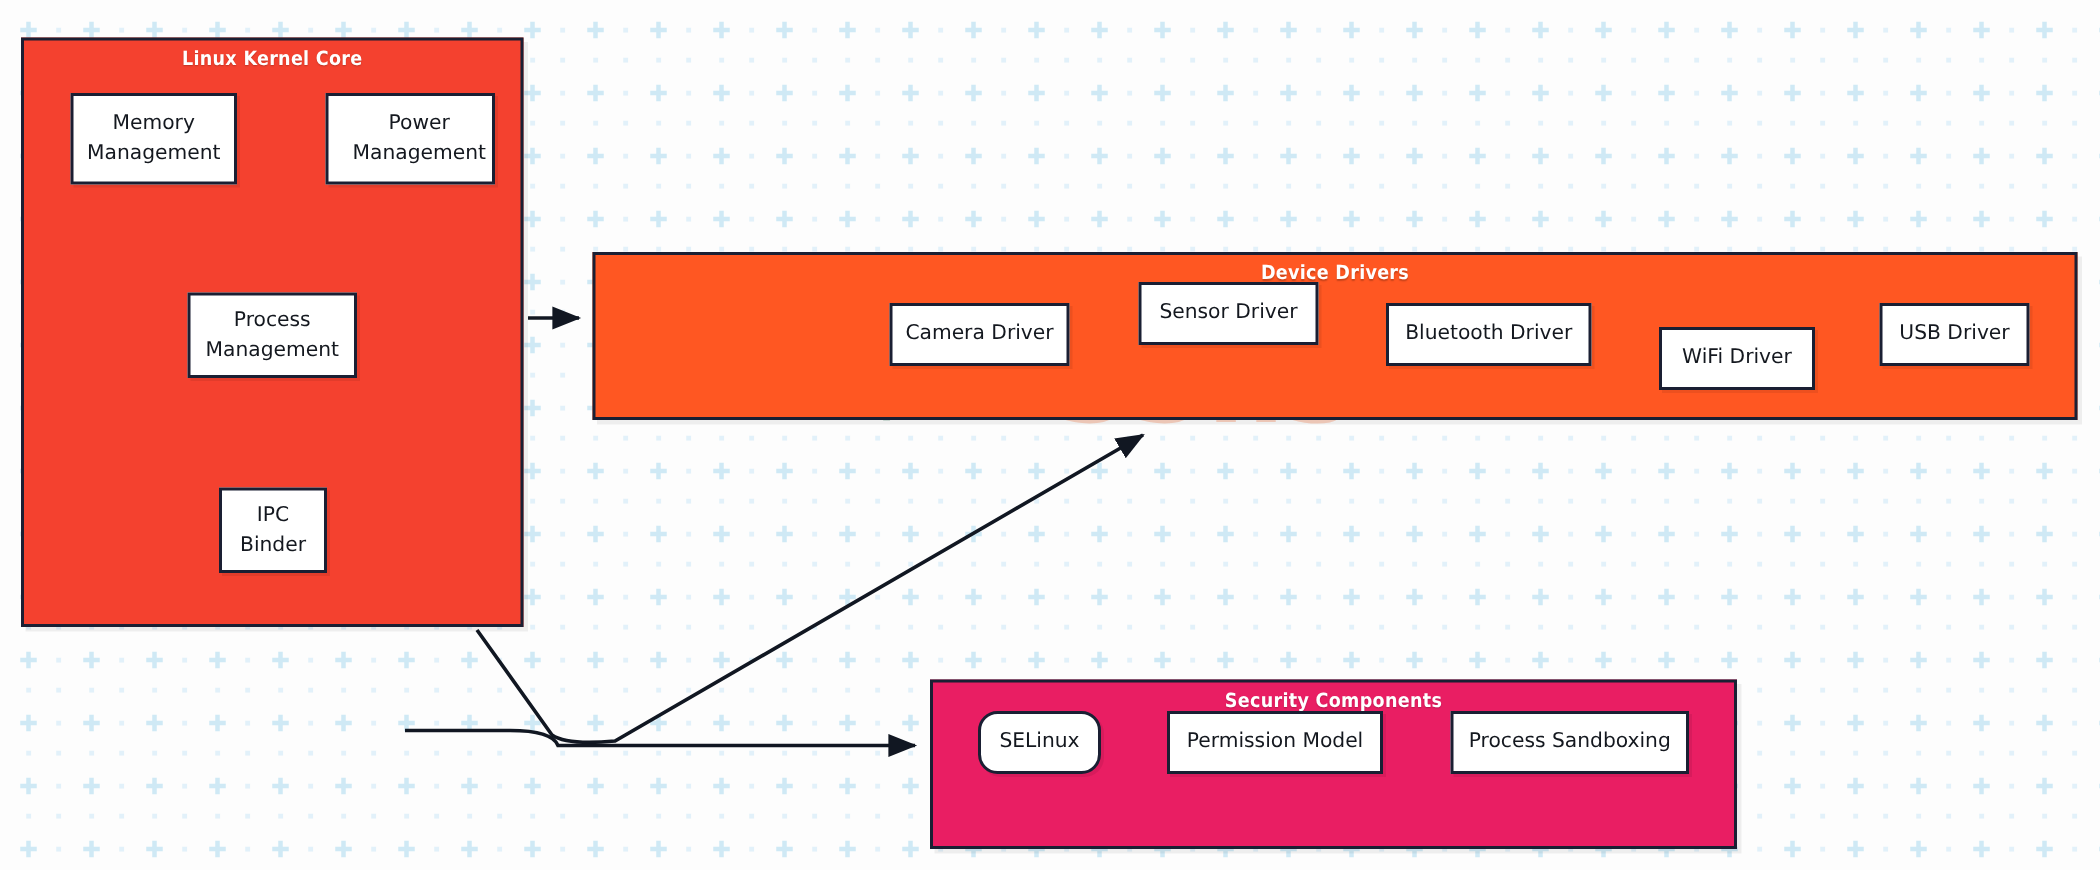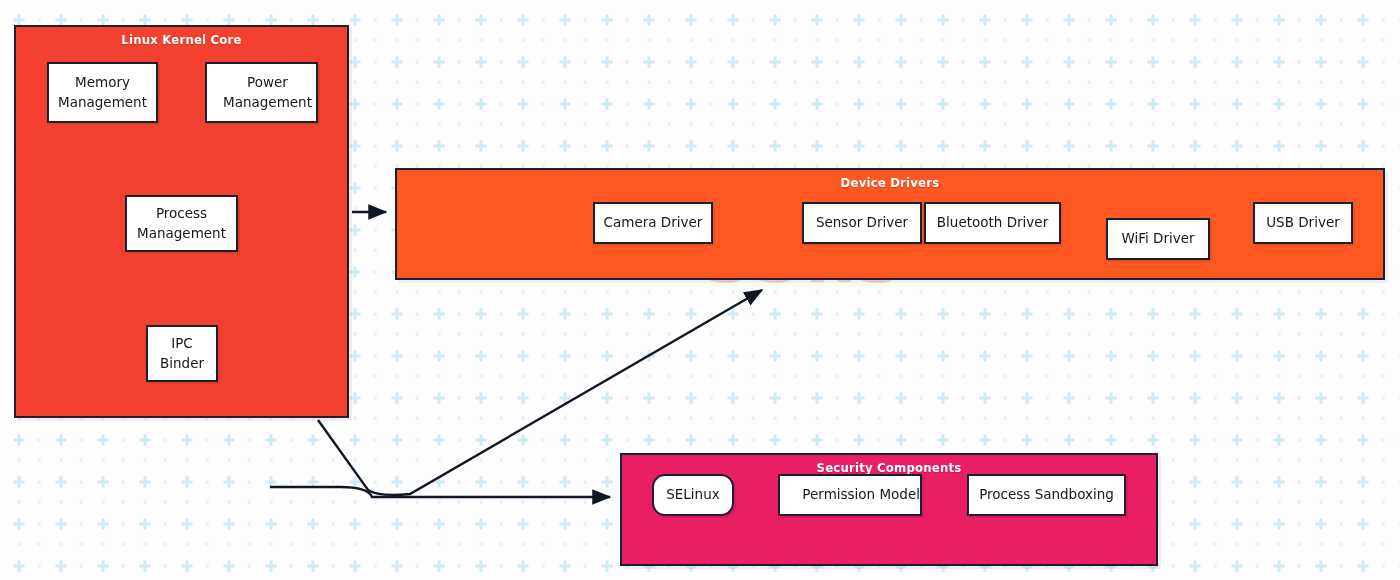--- a/index.html
+++ b/index.html
@@ -114,21 +114,21 @@
 
   <div class="grp" style="left:14px;top:25px;width:335px;height:393px;background:#f4412f;">
     <div class="grp-title">Linux Kernel Core</div>
   </div>
 
   <div class="node" style="left:47px;top:62px;width:111px;height:61px;">
     <span style="white-space:pre-line;">Memory
 Management</span>
   </div>
 
-  <div class="node" style="left:205px;top:62px;width:113px;height:61px;padding-left:12px;">
+  <div class="node" style="left:217px;top:62px;width:113px;height:61px;padding-left:12px;">
     <span style="white-space:pre-line;">Power
 Management</span>
   </div>
 
   <div class="node" style="left:125px;top:195px;width:113px;height:57px;">
     <span style="white-space:pre-line;">Process
 Management</span>
   </div>
 
   <div class="node" style="left:146px;top:325px;width:72px;height:57px;">
@@ -136,41 +136,41 @@
 Binder</span>
   </div>
 
   <div class="grp" style="left:395px;top:168px;width:990px;height:112px;background:#ff5722;">
     <div class="grp-title">Device Drivers</div>
   </div>
 
   <div class="node" style="left:593px;top:202px;width:120px;height:42px;">
     <span>Camera Driver</span>
   </div>
-  <div class="node" style="left:759px;top:202px;width:120px;height:42px;margin-left:43px;">
+  <div class="node" style="left:759px;top:188px;width:120px;height:42px;">
     <span>Sensor Driver</span>
   </div>
   <div class="node" style="left:924px;top:202px;width:137px;height:42px;">
     <span>Bluetooth Driver</span>
   </div>
   <div class="node" style="left:1106px;top:202px;width:104px;height:42px;margin-top:16px;">
     <span>WiFi Driver</span>
   </div>
   <div class="node" style="left:1253px;top:202px;width:100px;height:42px;">
     <span>USB Driver</span>
   </div>
 
   <div class="grp" style="left:620px;top:438px;width:538px;height:113px;background:#e91e63;margin-top:15px;">
     <div class="grp-title">Security Components</div>
   </div>
 
   <div class="node" style="left:652px;top:474px;width:82px;height:42px;border-radius:13px;">
     <span>SELinux</span>
   </div>
-  <div class="node" style="left:778px;top:474px;width:144px;height:42px;justify-content:flex-end;">
+  <div class="node" style="left:778px;top:474px;width:144px;height:42px;">
     <span>Permission Model</span>
   </div>
   <div class="node" style="left:967px;top:474px;width:159px;height:42px;">
     <span>Process Sandboxing</span>
   </div>
 
 
 </div>
 
 </body></html>

